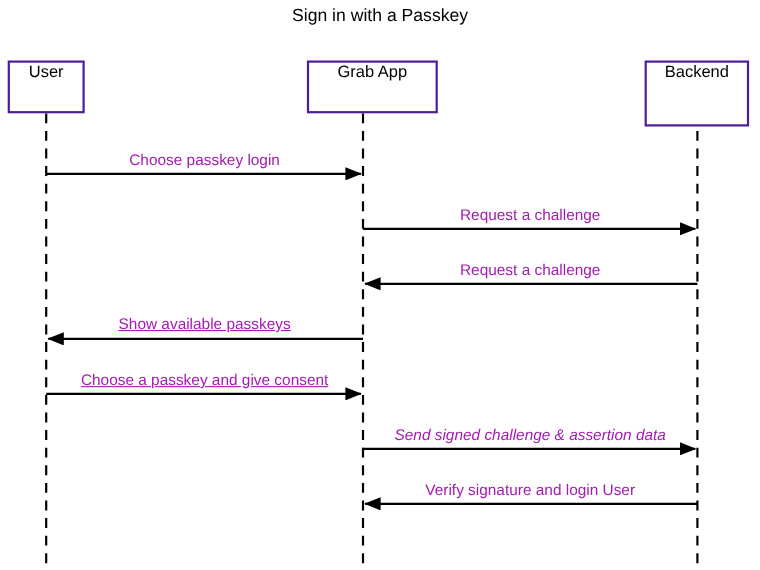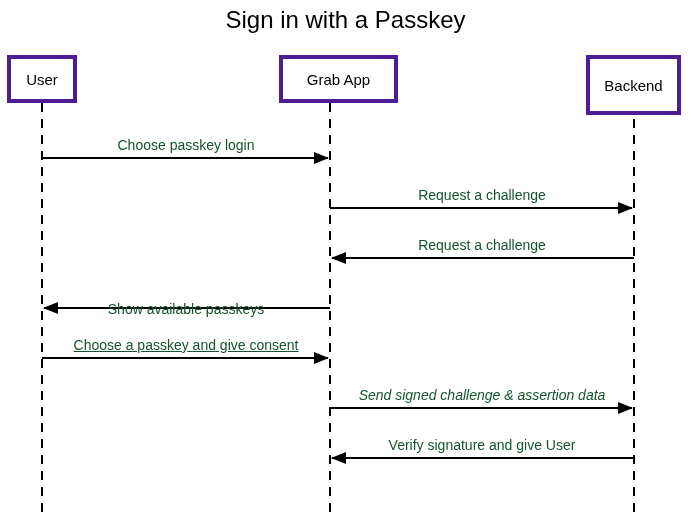--- a/index.html
+++ b/index.html
@@ -14,59 +14,59 @@
     height: 518px;
     background: #ffffff;
     overflow: hidden;
   }
   .diagram-title {
     position: absolute;
     top: 6px;
     left: 0;
     width: 691px;
     text-align: center;
-    font-size: 24px;
+    font-size: 16px;
     color: #000000;
     white-space: nowrap;
   }
   .diagram-svg {
     position: absolute;
     top: 0;
     left: 0;
   }
   .actor-box {
     position: absolute;
     box-sizing: border-box;
-    border: 4px solid #4c1d95;
+    border: 2px solid #4c1d95;
     background: #ffffff;
     display: flex;
-    align-items: center;
+    align-items: flex-start;
     justify-content: center;
     font-size: 15px;
     color: #000000;
     white-space: nowrap;
   }
   .actor-user    { left: 7px;   top: 55px; width: 70px;  height: 48px; }
   .actor-grabapp { left: 279px; top: 55px; width: 119px; height: 48px; }
   .actor-backend { left: 586px; top: 55px; width: 95px;  height: 60px; }
   .msg-label {
     position: absolute;
     height: 18px;
     line-height: 18px;
     text-align: center;
     font-size: 14px;
-    color: #14532d;
+    color: #a21caf;
     white-space: nowrap;
   }
   .span-left  { left: 42px;  width: 288px; } 
   .span-right { left: 330px; width: 304px; } 
   .msg-1 { top: 136px; }
   .msg-2 { top: 186px; }
   .msg-3 { top: 236px; }
-  .msg-4 { top: 300px; }
+  .msg-4 { top: 285px; text-decoration: underline; }
   .msg-5 { top: 336px; text-decoration: underline; }
   .msg-6 { top: 386px; font-style: italic; }
   .msg-7 { top: 436px; }
 </style>
 </head>
 <body>
 
 <div class="canvas">
 
   <svg class="diagram-svg" width="691" height="518" viewBox="0 0 691 518">
@@ -100,15 +100,15 @@
   <div class="actor-box actor-backend">
     <span>Backend</span>
   </div>
 
   <div class="msg-label span-left msg-1">Choose passkey login</div>
   <div class="msg-label span-right msg-2">Request a challenge</div>
   <div class="msg-label span-right msg-3">Request a challenge</div>
   <div class="msg-label span-left msg-4">Show available passkeys</div>
   <div class="msg-label span-left msg-5">Choose a passkey and give consent</div>
   <div class="msg-label span-right msg-6">Send signed challenge &amp; assertion data</div>
-  <div class="msg-label span-right msg-7">Verify signature and give User</div>
+  <div class="msg-label span-right msg-7">Verify signature and login User</div>
 
 </div>
 
 </body></html>

